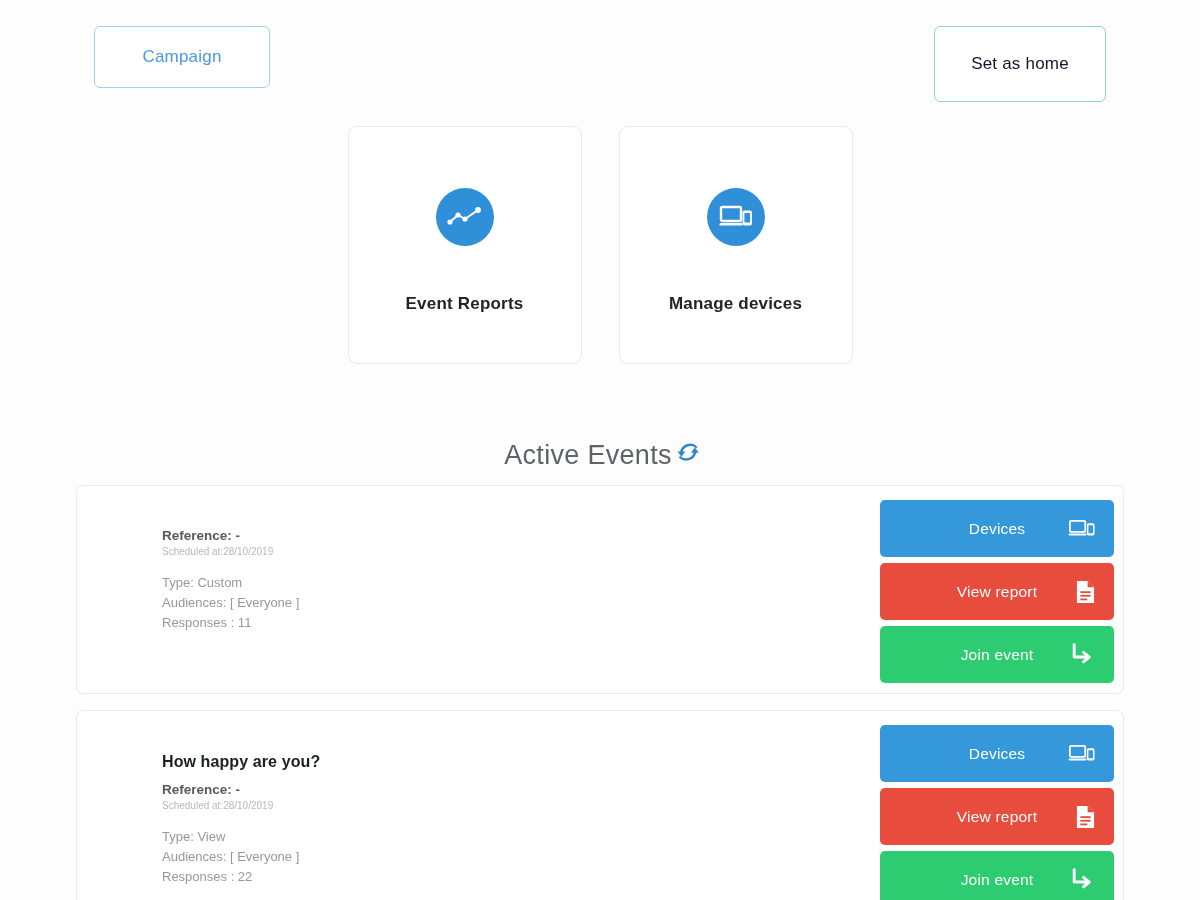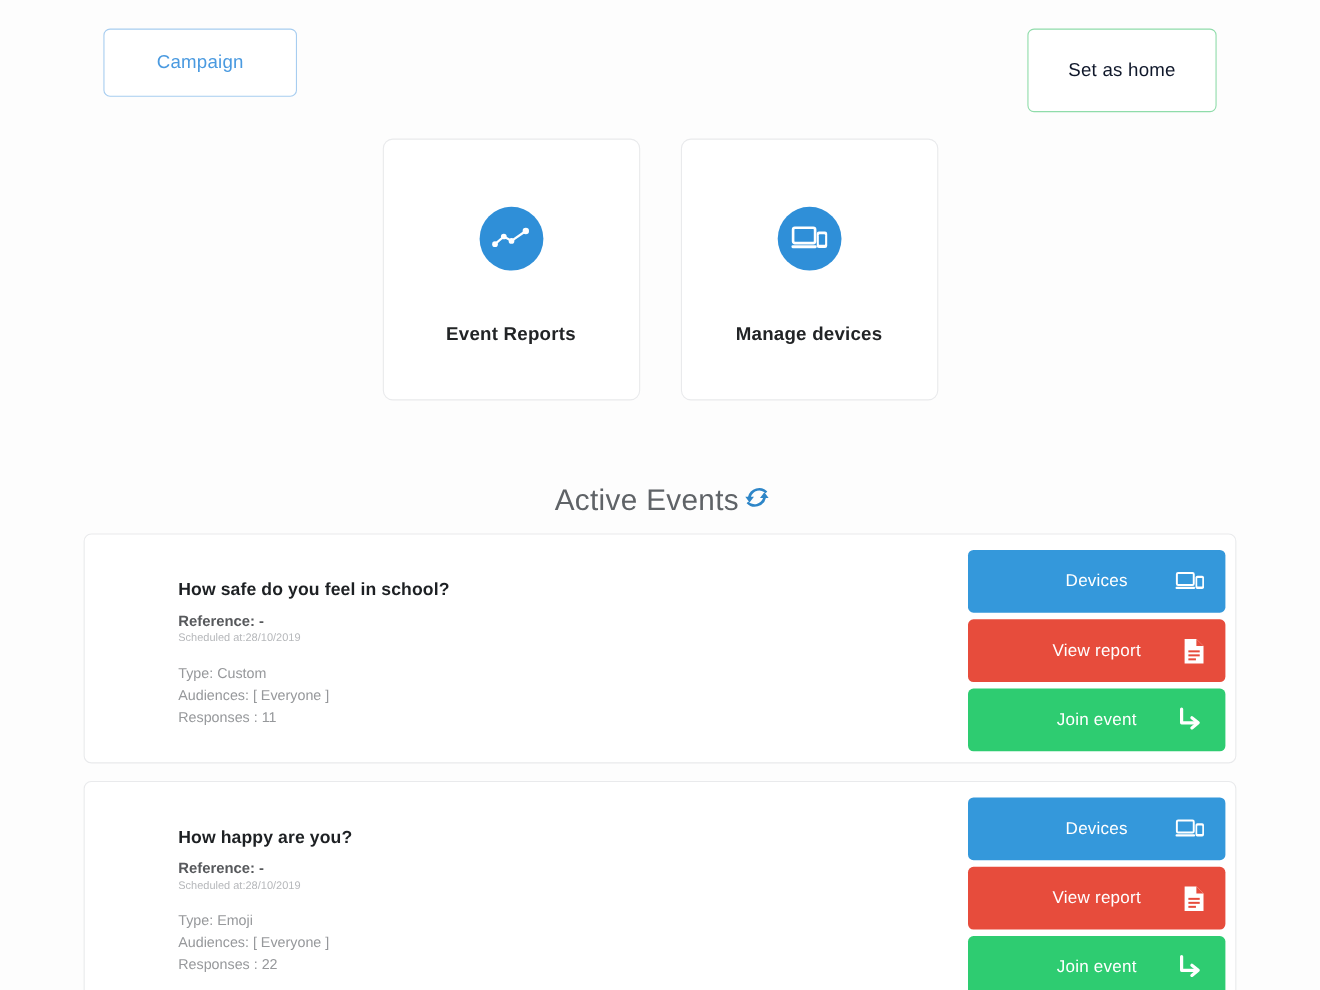--- a/index.html
+++ b/index.html
@@ -240,21 +240,20 @@
           <path d="M6.4 17.6a7.5 7.5 0 0 0 12.5-3h-2.6l3.7-4.8 3.6 4.8h-2.3A9.6 9.6 0 0 1 5 19z" fill="#2e86c8" transform="translate(-0.5,-1.6) scale(0.86)"></path>
         </svg>
       </span>
     </button>
   </div>
 
   <div class="events">
 
     <div class="event-card">
       <div class="event-info">
-        <div class="event-title">How safe do you feel in school?</div>
         <div class="event-ref">Reference: -</div>
         <div class="event-sched">Scheduled at:28/10/2019</div>
         <div class="event-meta">Type: Custom</div>
         <div class="event-meta">Audiences: [ Everyone ]</div>
         <div class="event-meta">Responses : 11</div>
       </div>
 
       <div class="event-actions">
         <button class="act-btn act-devices">
           <span>Devices</span>
@@ -291,21 +290,21 @@
           </span>
         </button>
       </div>
     </div>
 
     <div class="event-card">
       <div class="event-info">
         <div class="event-title">How happy are you?</div>
         <div class="event-ref">Reference: -</div>
         <div class="event-sched">Scheduled at:28/10/2019</div>
-        <div class="event-meta">Type: Emoji</div>
+        <div class="event-meta">Type: View</div>
         <div class="event-meta">Audiences: [ Everyone ]</div>
         <div class="event-meta">Responses : 22</div>
       </div>
 
       <div class="event-actions">
         <button class="act-btn act-devices">
           <span>Devices</span>
           <span class="act-ico">
             <svg width="28" height="21" viewBox="0 0 34 26">
               <rect x="2" y="3" width="19" height="13.5" rx="1.4" fill="none" stroke="#ffffff" stroke-width="2.2"></rect>

